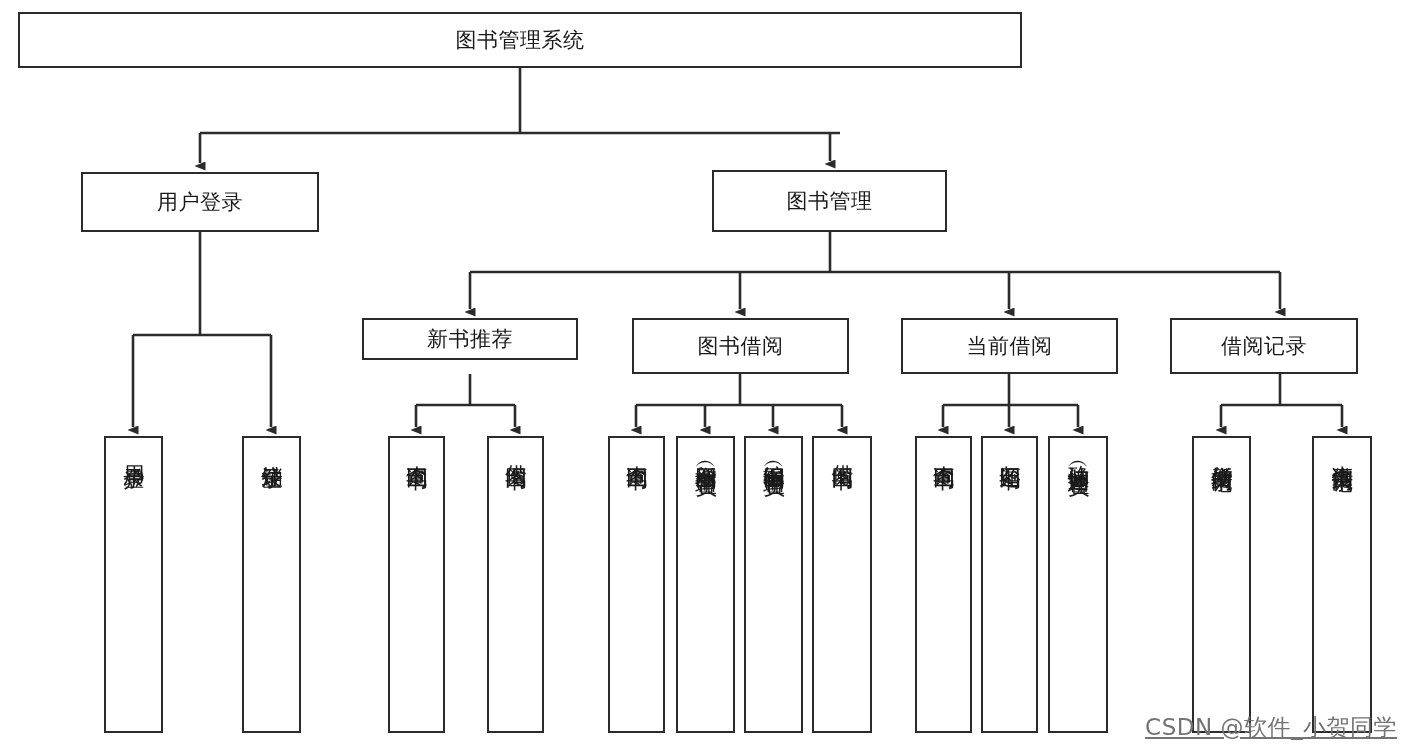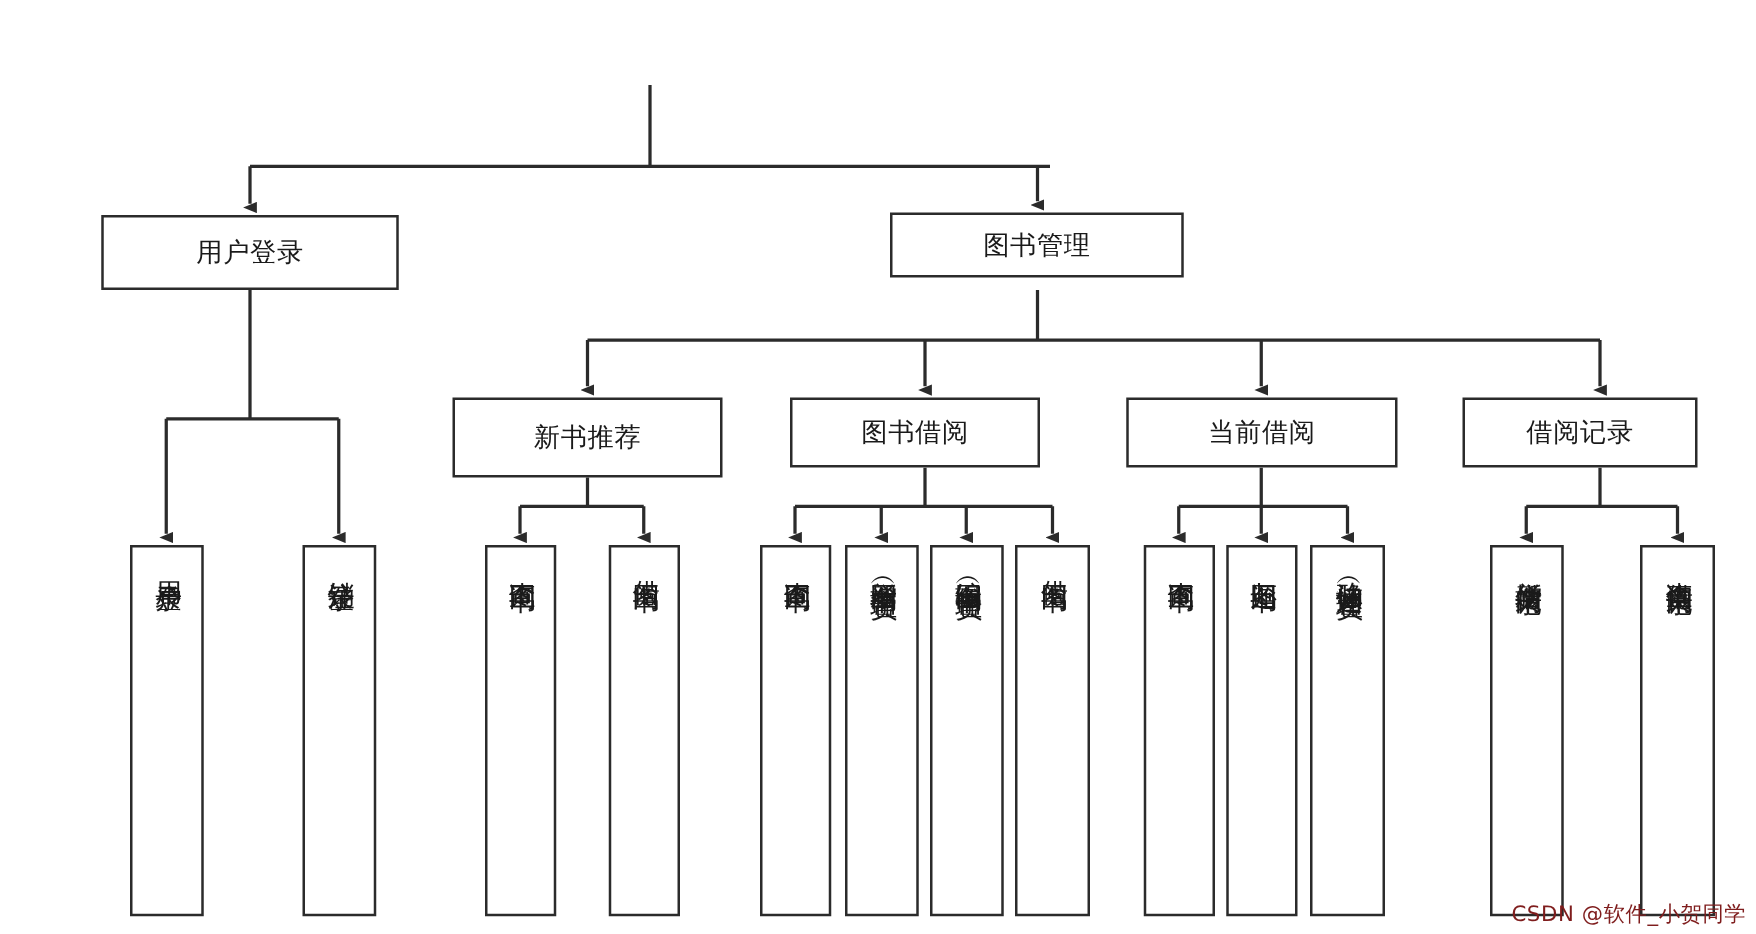--- a/index.html
+++ b/index.html
@@ -50,24 +50,25 @@
     font-size: 21.5px;
     line-height: 1.12;
     letter-spacing: 1.5px;
     white-space: nowrap;
     color: #1a1a1a;
   }
   .watermark {
     position: absolute;
     right: 8px;
     bottom: 4px;
-    font-size: 17px;
-    color: #7f1d1d;
+    font-size: 23px;
+    color: #737373;
     letter-spacing: 0.5px;
     white-space: nowrap;
+    text-decoration: underline;
   }
 </style>
 </head>
 <body>
 
 <div id="canvas">
 
   <svg id="edges" viewBox="0 0 1405 747" xmlns="http://www.w3.org/2000/svg">
     <defs>
       <marker id="arrow" markerWidth="9" markerHeight="11" refX="1.5" refY="5.5" orient="auto" markerUnits="userSpaceOnUse">
@@ -111,32 +112,35 @@
       <path d="M1009,405 L1009,427" marker-end="url(#arrow)"></path>
       <path d="M1078,405 L1078,427" marker-end="url(#arrow)"></path>
 
       <path d="M1280,374 L1280,405"></path>
       <path d="M1221,405 L1342,405"></path>
       <path d="M1221,405 L1221,427" marker-end="url(#arrow)"></path>
       <path d="M1342,405 L1342,427" marker-end="url(#arrow)"></path>
     </g>
   </svg>
 
+  <div class="node horiz" id="node-root" style="left: 18px; top: 12px; width: 1004px; height: 56px;">
+    <span>图书管理系统</span>
+  </div>
 
   <div class="node horiz" id="node-l1-0" style="left: 81px; top: 172px; width: 238px; height: 60px;">
     <span>用户登录</span>
   </div>
-  <div class="node horiz" id="node-l1-1" style="left: 712px; top: 170px; width: 235px; height: 52px; justify-content: center;">
+  <div class="node horiz" id="node-l1-1" style="left: 712px; top: 170px; width: 235px; height: 62px; justify-content: center;">
     <span>图书管理</span>
   </div>
 
-  <div class="node horiz" id="node-l2-0" style="left: 362px; top: 318px; width: 216px; height: 64px;">
+  <div class="node horiz" id="node-l2-0" style="left: 362px; top: 318px; width: 216px; height: 42px;">
     <span>新书推荐</span>
   </div>
-  <div class="node horiz" id="node-l2-1" style="left: 632px; top: 318px; width: 200px; height: 56px;">
+  <div class="node horiz" id="node-l2-1" style="left: 632px; top: 318px; width: 217px; height: 56px;">
     <span>图书借阅</span>
   </div>
   <div class="node horiz" id="node-l2-2" style="left: 901px; top: 318px; width: 217px; height: 56px; text-align: center;">
     <span>当前借阅</span>
   </div>
   <div class="node horiz" id="node-l2-3" style="left: 1170px; top: 318px; width: 188px; height: 56px;">
     <span>借阅记录</span>
   </div>
 
   <div class="node vert" id="node-leaf-0" style="left: 104px; top: 436px; width: 59px; height: 297px;">

